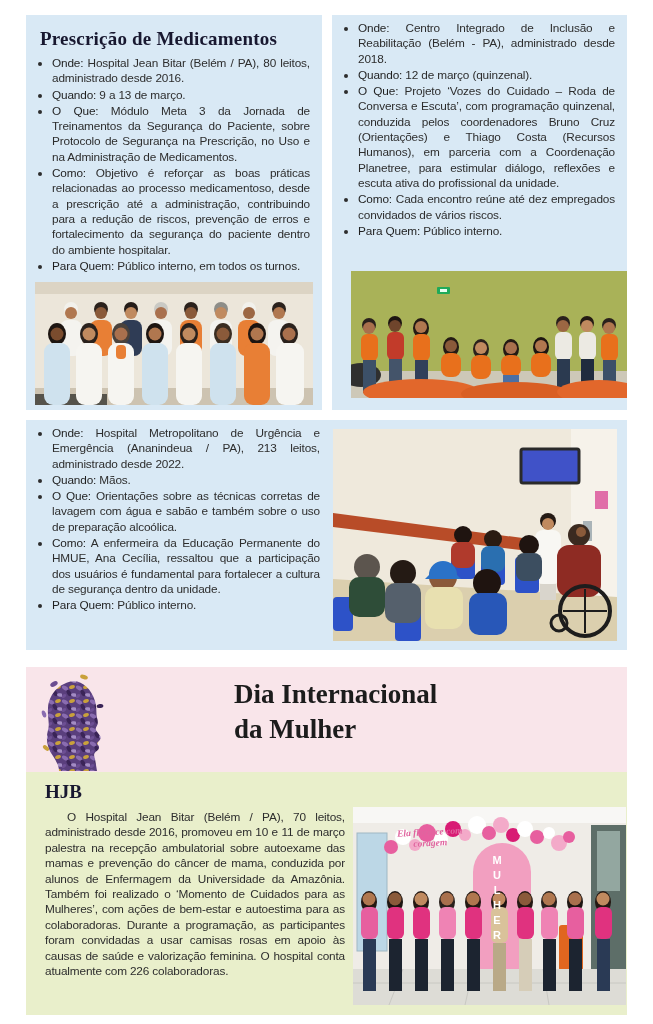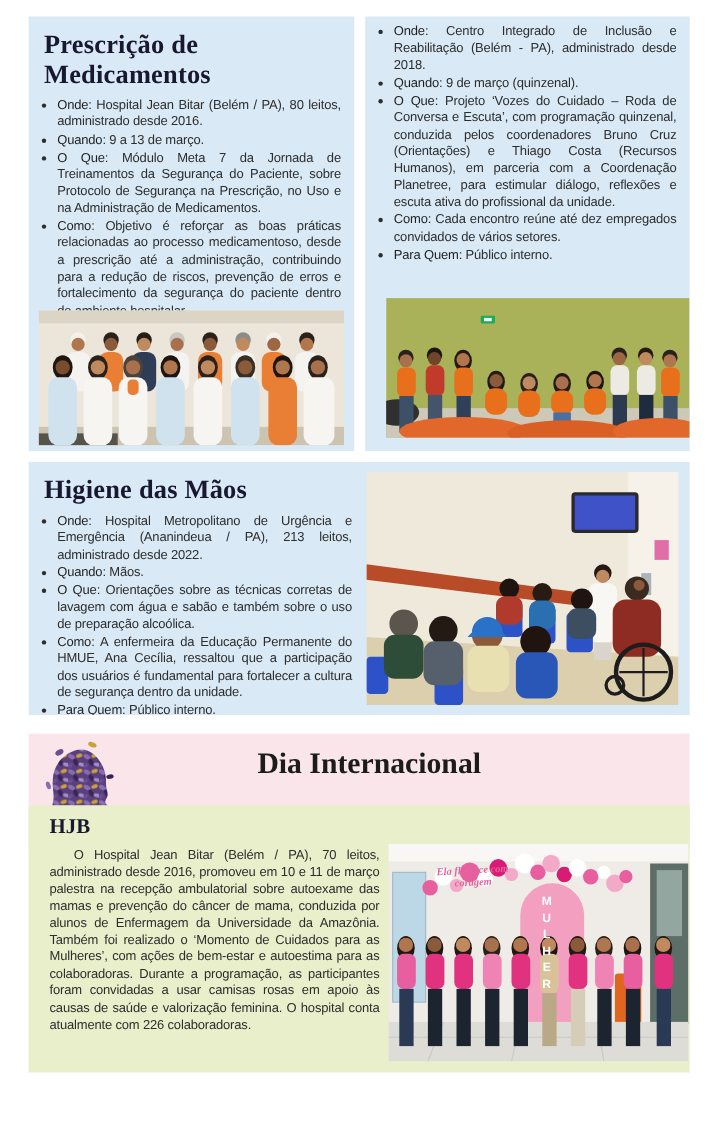--- a/index.html
+++ b/index.html
@@ -2,60 +2,60 @@
 <html><head>
 <meta charset="utf-8">
 <style>
   html,body{margin:0;padding:0;background:#ffffff;}
   .page{position:relative;width:653px;height:1024px;background:#ffffff;overflow:hidden;
         font-family:"Liberation Sans",sans-serif;}
   .card{position:absolute;background:#d9e9f5;overflow:hidden;}
   #card-prescricao{left:26px;top:15px;width:296px;height:395px;}
   #card-vozes{left:332px;top:15px;width:295px;height:395px;}
   #card-higiene{left:26px;top:420px;width:601px;height:230px;}
-  .card-title{font-family:"Liberation Serif",serif;font-size:24px;font-weight:700;
+  .card-title{font-family:"Liberation Serif",serif;font-size:19px;font-weight:700;
               color:#181830;margin:13px 14px 2px 14px;letter-spacing:.2px;}
   ul.facts{margin:6px 12px 0 13px;padding:0 0 0 13px;font-size:11.8px;line-height:15.3px;
            color:#2d2d2d;text-align:justify;letter-spacing:-0.15px;}
   ul.facts li{margin:0 0 1px 0;}
   ul.facts b{font-weight:400;color:#1f1f1f;}
   #card-higiene ul.facts{width:268px;}
   .photo{position:absolute;overflow:hidden;}
   .photo svg{display:block;width:100%;height:100%;}
   #photo-prescricao{left:9px;top:267px;width:278px;height:123px;}
   #photo-vozes{left:19px;top:256px;width:276px;height:127px;}
   #photo-higiene{left:307px;top:9px;width:284px;height:212px;}
   #photo-hjb{left:327px;top:35px;width:273px;height:198px;}
   .banner{position:absolute;left:26px;top:667px;width:601px;height:105px;background:#f9e5ea;overflow:hidden;}
   .banner-title{position:absolute;left:208px;top:10px;font-family:"Liberation Serif",serif;
                 font-weight:700;font-size:27px;line-height:35px;color:#1c1c1c;}
   .head-art{position:absolute;left:8px;top:2px;width:104px;height:103px;}
   .head-art svg{display:block;width:100%;height:100%;}
-  .hjb{position:absolute;left:26px;top:732px;width:601px;height:243px;background:#e9efcb;overflow:hidden;}
+  .hjb{position:absolute;left:26px;top:772px;width:601px;height:243px;background:#e9efcb;overflow:hidden;}
   .hjb-title{position:absolute;left:19px;top:9px;margin:0;font-family:"Liberation Serif",serif;
              font-size:19px;font-weight:700;color:#181830;}
   .hjb-body{position:absolute;left:19px;top:38px;width:300px;font-size:11.8px;line-height:15.4px;
             text-align:justify;color:#2d2d2d;text-indent:22px;letter-spacing:-0.15px;margin:0;}
   .mulher-label{position:absolute;left:138px;top:47px;writing-mode:vertical-rl;text-orientation:upright;
                 font-weight:700;font-size:11px;letter-spacing:3px;color:#ffffff;}
   .wall-sign{position:absolute;left:34px;top:20px;width:86px;font-family:"Liberation Serif",serif;
              font-style:italic;font-weight:700;color:#e0659f;font-size:9.5px;line-height:11px;
              transform:rotate(-3deg);text-align:center;}
 </style>
 </head>
 <body>
 
 <div class="page">
 
   <section class="card" id="card-prescricao">
     <h2 class="card-title">Prescrição de Medicamentos</h2>
     <ul class="facts">
       <li><b>Onde:</b> <span>Hospital Jean Bitar (Belém / PA), 80 leitos, administrado desde 2016.</span></li>
       <li><b>Quando:</b> <span>9 a 13 de março.</span></li>
-      <li><b>O Que:</b> <span>Módulo Meta 7 da Jornada de Treinamentos da Segurança do Paciente, sobre Protocolo de Segurança na Prescrição, no Uso e na Administração de Medicamentos.</span></li>
+      <li><b>O Que:</b> <span>Módulo Meta 3 da Jornada de Treinamentos da Segurança do Paciente, sobre Protocolo de Segurança na Prescrição, no Uso e na Administração de Medicamentos.</span></li>
       <li><b>Como:</b> <span>Objetivo é reforçar as boas práticas relacionadas ao processo medicamentoso, desde a prescrição até a administração, contribuindo para a redução de riscos, prevenção de erros e fortalecimento da segurança do paciente dentro do ambiente hospitalar.</span></li>
       <li><b>Para Quem:</b> <span>Público interno, em todos os turnos.</span></li>
     </ul>
     <div class="photo" id="photo-prescricao">
       <svg viewBox="0 0 278 123" preserveAspectRatio="none">
         <rect width="278" height="123" fill="#ece6da"></rect>
         <rect width="278" height="12" fill="#dcd4c4"></rect>
         <rect y="106" width="278" height="17" fill="#cdc3b1"></rect>
         <rect y="112" width="72" height="11" fill="#56534b"></rect>
 
@@ -109,23 +109,23 @@
         <ellipse cx="254" cy="52" rx="9" ry="11" fill="#2a211c"></ellipse>
           <circle cx="254" cy="52" r="6.5" fill="#a9704d"></circle>
           <rect x="241" y="61" width="28" height="62" rx="9" fill="#f6f5f1"></rect>
       </svg>
     </div>
   </section>
 
   <section class="card" id="card-vozes">
     <ul class="facts">
       <li><b>Onde:</b> <span>Centro Integrado de Inclusão e Reabilitação (Belém - PA), administrado desde 2018.</span></li>
-      <li><b>Quando:</b> <span>9 de março (quinzenal).</span></li>
+      <li><b>Quando:</b> <span>12 de março (quinzenal).</span></li>
       <li><b>O Que:</b> <span>Projeto ‘Vozes do Cuidado – Roda de Conversa e Escuta’, com programação quinzenal, conduzida pelos coordenadores Bruno Cruz (Orientações) e Thiago Costa (Recursos Humanos), em parceria com a Coordenação Planetree, para estimular diálogo, reflexões e escuta ativa do profissional da unidade.</span></li>
-      <li><b>Como:</b> <span>Cada encontro reúne até dez empregados convidados de vários setores.</span></li>
+      <li><b>Como:</b> <span>Cada encontro reúne até dez empregados convidados de vários riscos.</span></li>
       <li><b>Para Quem:</b> <span>Público interno.</span></li>
     </ul>
     <div class="photo" id="photo-vozes">
       <svg viewBox="0 0 276 127" preserveAspectRatio="none">
         <rect width="276" height="127" fill="#a9b258"></rect>
         <rect y="100" width="276" height="27" fill="#cdc8b8"></rect>
         <rect x="86" y="16" width="13" height="7" rx="1" fill="#1faa59"></rect>
           <rect x="89" y="18" width="7" height="3" fill="#eafff2"></rect>
         <ellipse cx="10" cy="104" rx="20" ry="12" fill="#2f2f2f"></ellipse>
 
@@ -170,21 +170,20 @@
           <rect x="252" y="89" width="13" height="33" fill="#3c5068"></rect>
 
         <ellipse cx="70" cy="121" rx="58" ry="13" fill="#e2672b"></ellipse>
         <ellipse cx="165" cy="123" rx="55" ry="12" fill="#d95f24"></ellipse>
         <ellipse cx="248" cy="121" rx="42" ry="12" fill="#e2672b"></ellipse>
       </svg>
     </div>
   </section>
 
   <section class="card" id="card-higiene">
-    <h2 class="card-title">Higiene das Mãos</h2>
     <ul class="facts">
       <li><b>Onde:</b> <span>Hospital Metropolitano de Urgência e Emergência (Ananindeua / PA), 213 leitos, administrado desde 2022.</span></li>
       <li><b>Quando:</b> <span>Mãos.</span></li>
       <li><b>O Que:</b> <span>Orientações sobre as técnicas corretas de lavagem com água e sabão e também sobre o uso de preparação alcoólica.</span></li>
       <li><b>Como:</b> <span>A enfermeira da Educação Permanente do HMUE, Ana Cecília, ressaltou que a participação dos usuários é fundamental para fortalecer a cultura de segurança dentro da unidade.</span></li>
       <li><b>Para Quem:</b> <span>Público interno.</span></li>
     </ul>
     <div class="photo" id="photo-higiene">
       <svg viewBox="0 0 284 212" preserveAspectRatio="none">
         <rect width="284" height="212" fill="#efe9dc"></rect>
@@ -252,20 +251,21 @@
                  C11.6,69 13,78 19,86 C23,92 25,96.6 25,101 Z" fill="url(#petals)"></path>
         <ellipse cx="20" cy="14" rx="4" ry="2.4" fill="#6b4e91" transform="rotate(-30 20 14)"></ellipse>
         <ellipse cx="50" cy="7" rx="4" ry="2.2" fill="#c9a13b" transform="rotate(20 50 7)"></ellipse>
         <ellipse cx="10" cy="44" rx="3.6" ry="2" fill="#8a6cb0" transform="rotate(70 10 44)"></ellipse>
         <ellipse cx="66" cy="36" rx="3.4" ry="2" fill="#3a2457" transform="rotate(-10 66 36)"></ellipse>
         <ellipse cx="12" cy="78" rx="3.6" ry="2" fill="#c9a13b" transform="rotate(40 12 78)"></ellipse>
       </svg>
     </div>
     <div class="banner-title">
       <div>Dia Internacional</div>
+      <div>da Mulher</div>
     </div>
   </section>
 
   <section class="hjb">
     <h2 class="hjb-title">HJB</h2>
     <p class="hjb-body">O Hospital Jean Bitar (Belém / PA), 70 leitos, administrado desde 2016, promoveu em 10 e 11 de março palestra na recepção ambulatorial sobre autoexame das mamas e prevenção do câncer de mama, conduzida por alunos de Enfermagem da Universidade da Amazônia. Também foi realizado o ‘Momento de Cuidados para as Mulheres’, com ações de bem-estar e autoestima para as colaboradoras. Durante a programação, as participantes foram convidadas a usar camisas rosas em apoio às causas de saúde e valorização feminina. O hospital conta atualmente com 226 colaboradoras.</p>
     <div class="photo" id="photo-hjb">
       <svg viewBox="0 0 273 198" preserveAspectRatio="none">
         <rect width="273" height="198" fill="#efece7"></rect>
         <rect width="273" height="16" fill="#f8f7f5"></rect>

